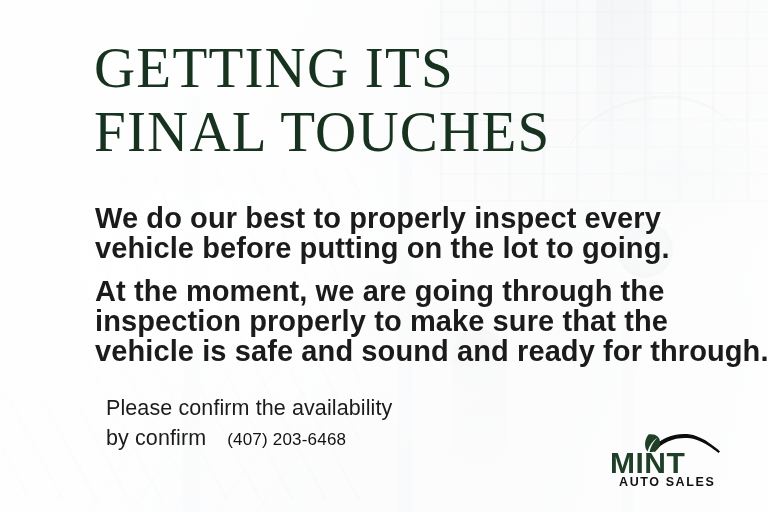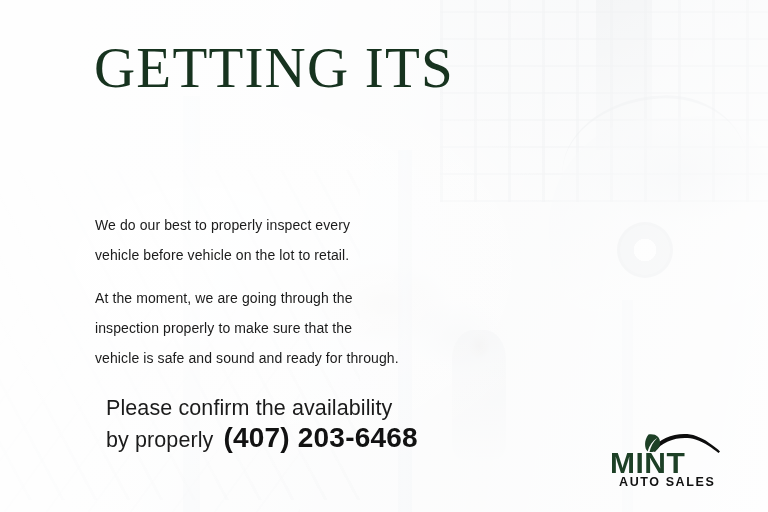--- a/index.html
+++ b/index.html
@@ -185,48 +185,48 @@
     line-height: 64px;
     letter-spacing: 1.2px;
     font-weight: 400;
     text-transform: uppercase;
   }
   .headline .hl-line { display: block; white-space: nowrap; }
 
   .body-block {
     position: absolute;
     left: 95px;
-    top: 210px;
+    top: 203px;
     width: 580px;
     color: #1b1b1b;
-    font-size: 14px;
+    font-size: 29px;
     line-height: 30px;
-    font-weight: 400;
+    font-weight: 700;
     letter-spacing: .1px;
   }
   .para { margin: 0 0 13px 0; }
   .para:last-child { margin-bottom: 0; }
   .para .ln { display: block; white-space: nowrap; }
 
   .cta-block {
     position: absolute;
     left: 106px;
     top: 393px;
     width: 520px;
     color: #1b1b1b;
     font-size: 21.5px;
     line-height: 30px;
     letter-spacing: .1px;
   }
   .cta-line { display: block; white-space: nowrap; }
   .phone {
-    font-weight: 700;
-    font-size: 28px;
+    font-weight: 400;
+    font-size: 17px;
     letter-spacing: .2px;
-    margin-left: 10px;
+    margin-left: 21px;
     color: #121212;
   }
 
   
   .logo {
     position: absolute;
     left: 608px;
     top: 428px;
     width: 130px;
     height: 62px;
@@ -253,38 +253,39 @@
     <div class="bg-lift-b"></div>
     <div class="bg-lift-c"></div>
     <div class="bg-wash"></div>
     <div class="bg-wash-2"></div>
   </div>
 
   <div class="content">
 
     <h1 class="headline">
       <span class="hl-line">Getting Its</span>
+      <span class="hl-line">Final Touches</span>
     </h1>
 
     <div class="body-block">
       <p class="para">
         <span class="ln">We do our best to properly inspect every</span>
-        <span class="ln">vehicle before vehicle on the lot to retail.</span>
+        <span class="ln">vehicle before putting on the lot to going.</span>
       </p>
       <p class="para">
         <span class="ln">At the moment, we are going through the</span>
         <span class="ln">inspection properly to make sure that the</span>
         <span class="ln">vehicle is safe and sound and ready for through.</span>
       </p>
     </div>
 
     <div class="cta-block">
       <span class="cta-line">Please confirm the availability</span>
       <span class="cta-line">
-        <span>by properly</span><a class="phone" href="tel:4072036468" style="text-decoration:none;">(407) 203-6468</a>
+        <span>by confirm</span><a class="phone" href="tel:4072036468" style="text-decoration:none;">(407) 203-6468</a>
       </span>
     </div>
 
     <div class="logo">
       <svg viewBox="0 0 130 62" xmlns="http://www.w3.org/2000/svg" aria-label="Mint Auto Sales">
 
         <g>
           <path d="M44 22 C 52 8, 74 3, 88 8 C 98 11.5, 104 17, 110 21.5 L 112 23.5 L 110.5 25 C 104 20, 97 14.5, 87.5 11.5 C 74.5 7.5, 55 11.5, 47 24 Z" fill="#0d0d0d"></path>
         </g>
 

